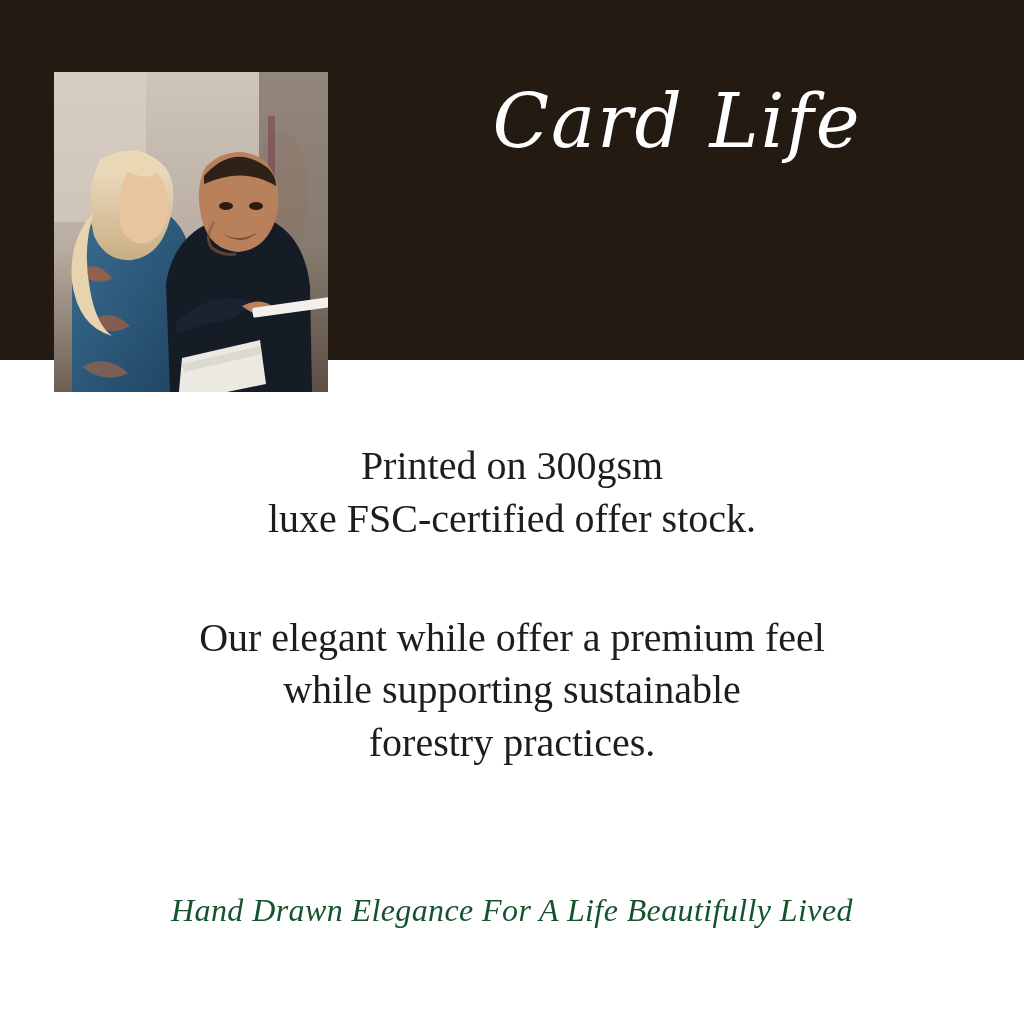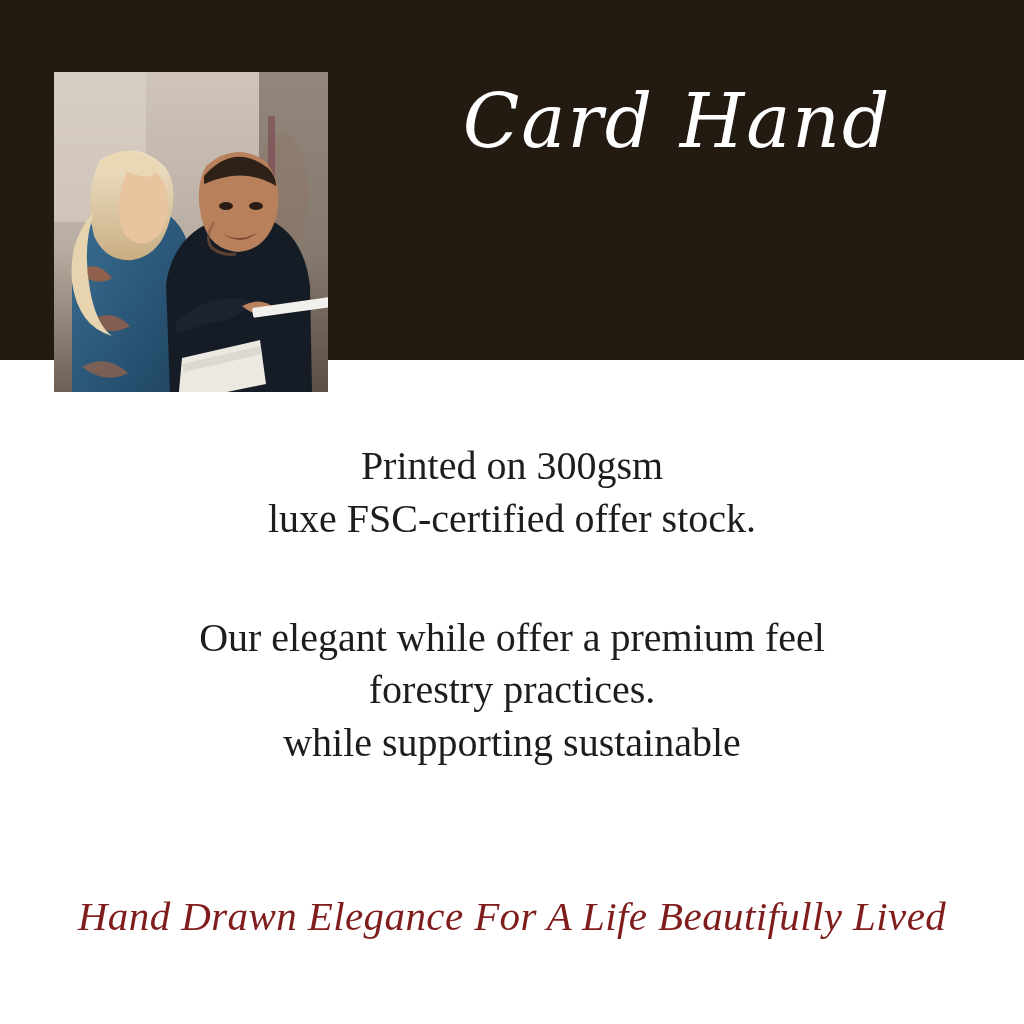--- a/index.html
+++ b/index.html
@@ -85,33 +85,33 @@
 
   
   .tagline {
     position: absolute;
     left: 0;
     top: 892px;
     width: 1024px;
     text-align: center;
     font-family: "Liberation Serif", serif;
     font-style: italic;
-    font-size: 41px;
+    font-size: 32px;
     letter-spacing: 0.4px;
-    color: #7f1d1d;
+    color: #14532d;
     white-space: nowrap;
   }
 </style>
 </head>
 <body>
 
 <div class="card">
 
   <div class="banner">
-    <div class="banner-title">Card Hand</div>
+    <div class="banner-title">Card Life</div>
   </div>
 
   <div class="photo">
     <svg width="274" height="320" viewBox="0 0 274 320" xmlns="http://www.w3.org/2000/svg">
       <defs>
         <linearGradient id="wall" x1="0" y1="0" x2="0" y2="1">
           <stop offset="0%" stop-color="#cfc5bb"></stop>
           <stop offset="55%" stop-color="#b9ada2"></stop>
           <stop offset="100%" stop-color="#6d5f54"></stop>
         </linearGradient>
@@ -157,20 +157,20 @@
   </div>
 
   <div class="body-copy">
     <p class="para">
       <span class="para-line">Printed on 300gsm</span>
       <span class="para-line">luxe FSC-certified offer stock.</span>
     </p>
     <div class="para-gap"></div>
     <p class="para">
       <span class="para-line">Our elegant while offer a premium feel</span>
+      <span class="para-line">while supporting sustainable</span>
       <span class="para-line">forestry practices.</span>
-      <span class="para-line">while supporting sustainable</span>
     </p>
   </div>
 
   <div class="tagline">Hand Drawn Elegance For A Life Beautifully Lived</div>
 
 </div>
 
 </body></html>

